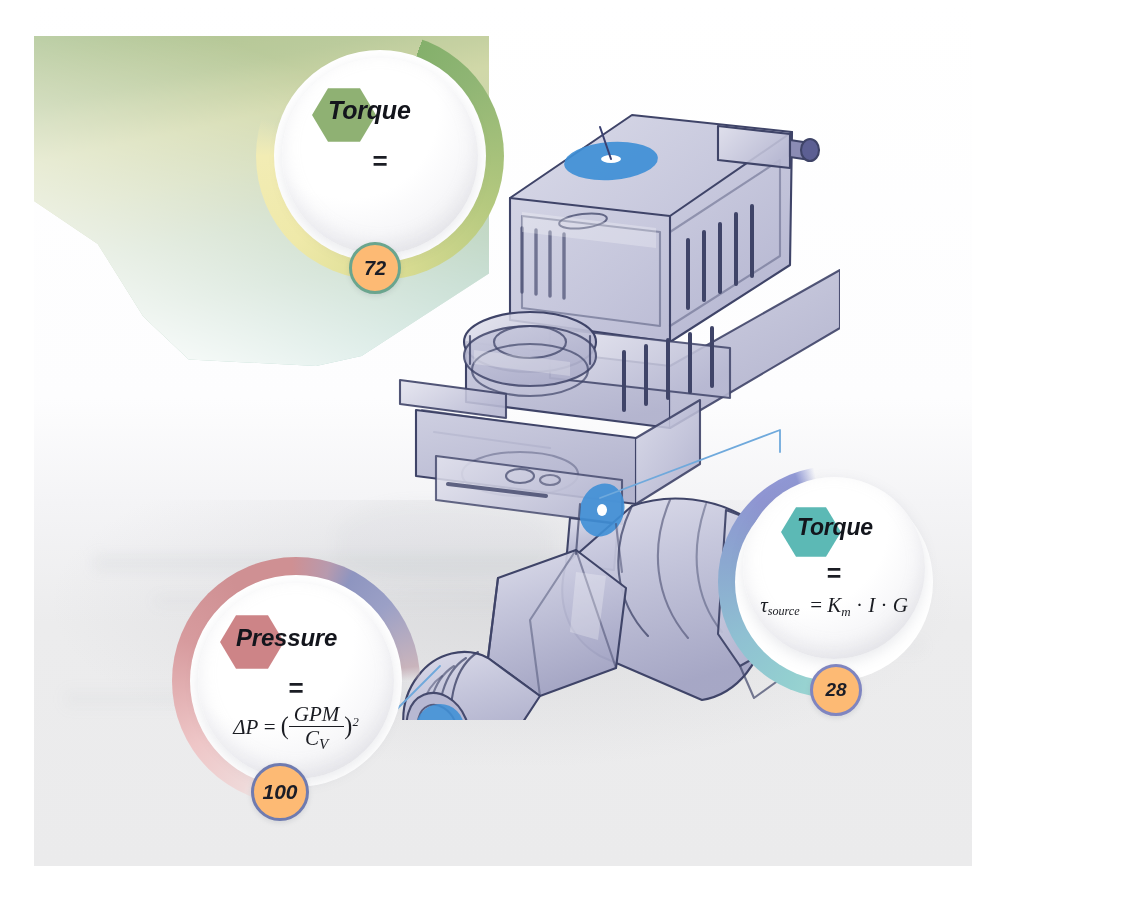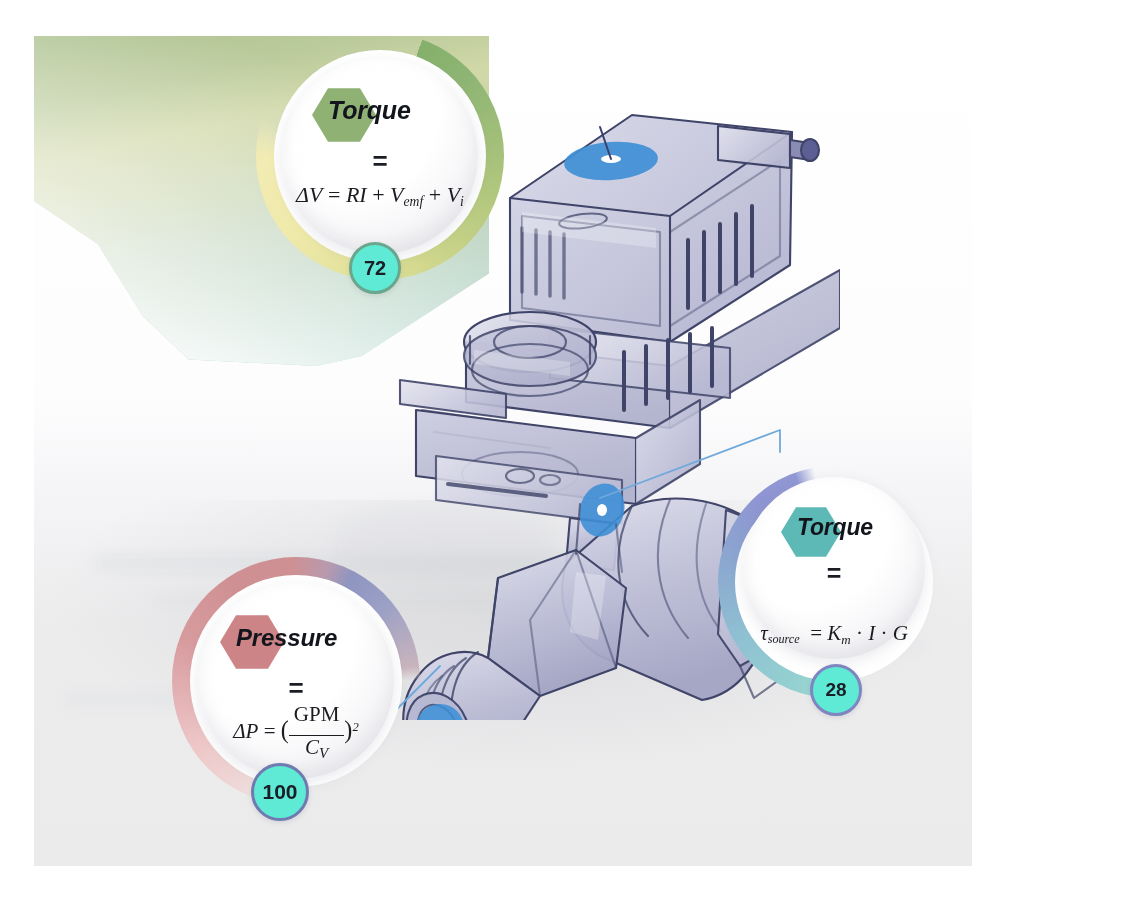--- a/index.html
+++ b/index.html
@@ -150,36 +150,38 @@
   .frac {
     display: inline-block;
     vertical-align: middle;
     text-align: center;
     position: relative;
     top: -0.04em;
   }
   .frac .num {
     display: block;
     border-bottom: 1.4px solid #1a1c22;
-    padding: 0 5px 10px 5px;
+    padding: 0 5px 1px 5px;
+    font-style: italic;
   }
   .frac .den {
     display: block;
     padding: 1px 5px 0 5px;
     font-style: italic;
   }
 
   .badge-count {
     position: absolute;
     border-radius: 50%;
-    background: #5eead4;
+    background: #fdba74;
     display: flex;
     align-items: center;
     justify-content: center;
     font-weight: bold;
+    font-style: italic;
     color: #1b1d27;
     box-shadow: 0 2px 5px rgba(110,114,130,0.18);
     z-index: 6;
   }
 
   
   .connectors {
     position: absolute;
     left: 0; top: 0;
     width: 1147px; height: 899px;
@@ -361,23 +363,20 @@
                    #efe9a9 205deg, #f2ecb4 250deg,
                    rgba(255,255,255,0) 268deg, rgba(255,255,255,0) 360deg);"></div>
 
     <div class="ring-gap" style="left:18px; top:18px; width:212px; height:212px;"></div>
 
     <div class="bubble-core" style="left:26px; top:26px; width:196px; height:196px;">
       <div style="position:relative; width:100%; height:100%;">
         <div class="hexbadge" style="left:30px; top:28px; width:64px; height:58px; background:#8fb173;"></div>
         <div class="metric-title" style="position:absolute; left:46px; top:38px; font-size:25px;">Torque</div>
         <div class="eq-sign" style="position:absolute; left:0; right:0; top:90px; text-align:center; font-size:26px;">=</div>
-        <div class="formula" style="position:absolute; left:0; right:0; top:126px; text-align:center; font-size:22px;">
-          <i>ΔV</i> = <i>RI</i> + <i>V</i><span class="sub">emf</span> + <i>V</i><span class="sub">i</span>
-        </div>
       </div>
     </div>
 
     <div class="badge-count" style="left:93px; top:210px; width:46px; height:46px; font-size:20px; border:3px solid #6aa58e;">72</div>
   </div>
 
   <div class="bubble" style="left:172px; top:557px; width:248px; height:248px;">
     <div style="position:absolute; inset:0; border-radius:50%;
                 background: conic-gradient(from 28deg,
                    #8e95c0 0deg, #9ba0c6 22deg,
@@ -407,21 +406,21 @@
                    #9ed7d2 182deg, #93cfd0 205deg,
                    #8fc0d2 240deg, #8ba8d0 280deg,
                    #8f95d2 318deg, #9098d4 340deg,
                    rgba(255,255,255,0) 350deg, rgba(255,255,255,0) 360deg);"></div>
     <div class="ring-gap" style="left:17px; top:17px; width:198px; height:198px;"></div>
     <div class="bubble-core" style="left:25px; top:11px; width:182px; height:182px;">
       <div style="position:relative; width:100%; height:100%;">
         <div class="hexbadge" style="left:38px; top:28px; width:60px; height:54px; background:#5cb9b5;"></div>
         <div class="metric-title" style="position:absolute; left:54px; top:37px; font-size:23px;">Torque</div>
         <div class="eq-sign" style="position:absolute; left:0; right:0; top:84px; text-align:center; font-size:25px;">=</div>
-        <div class="formula" style="position:absolute; left:0; right:0; top:118px; text-align:center; font-size:21px;margin-top:28px;">
+        <div class="formula" style="position:absolute; left:0; right:0; top:118px; text-align:center; font-size:21px;">
           <i>τ</i><span class="sub" style="font-size:.58em;">source</span> &nbsp;= <i>K</i><span class="sub">m</span> · <i>I</i> · <i>G</i>
         </div>
       </div>
     </div>
     <div class="badge-count" style="left:92px; top:198px; width:46px; height:46px; font-size:19px; border:3px solid #7f85c0;">28</div>
   </div>
 
 </div>
 
 </body></html>

